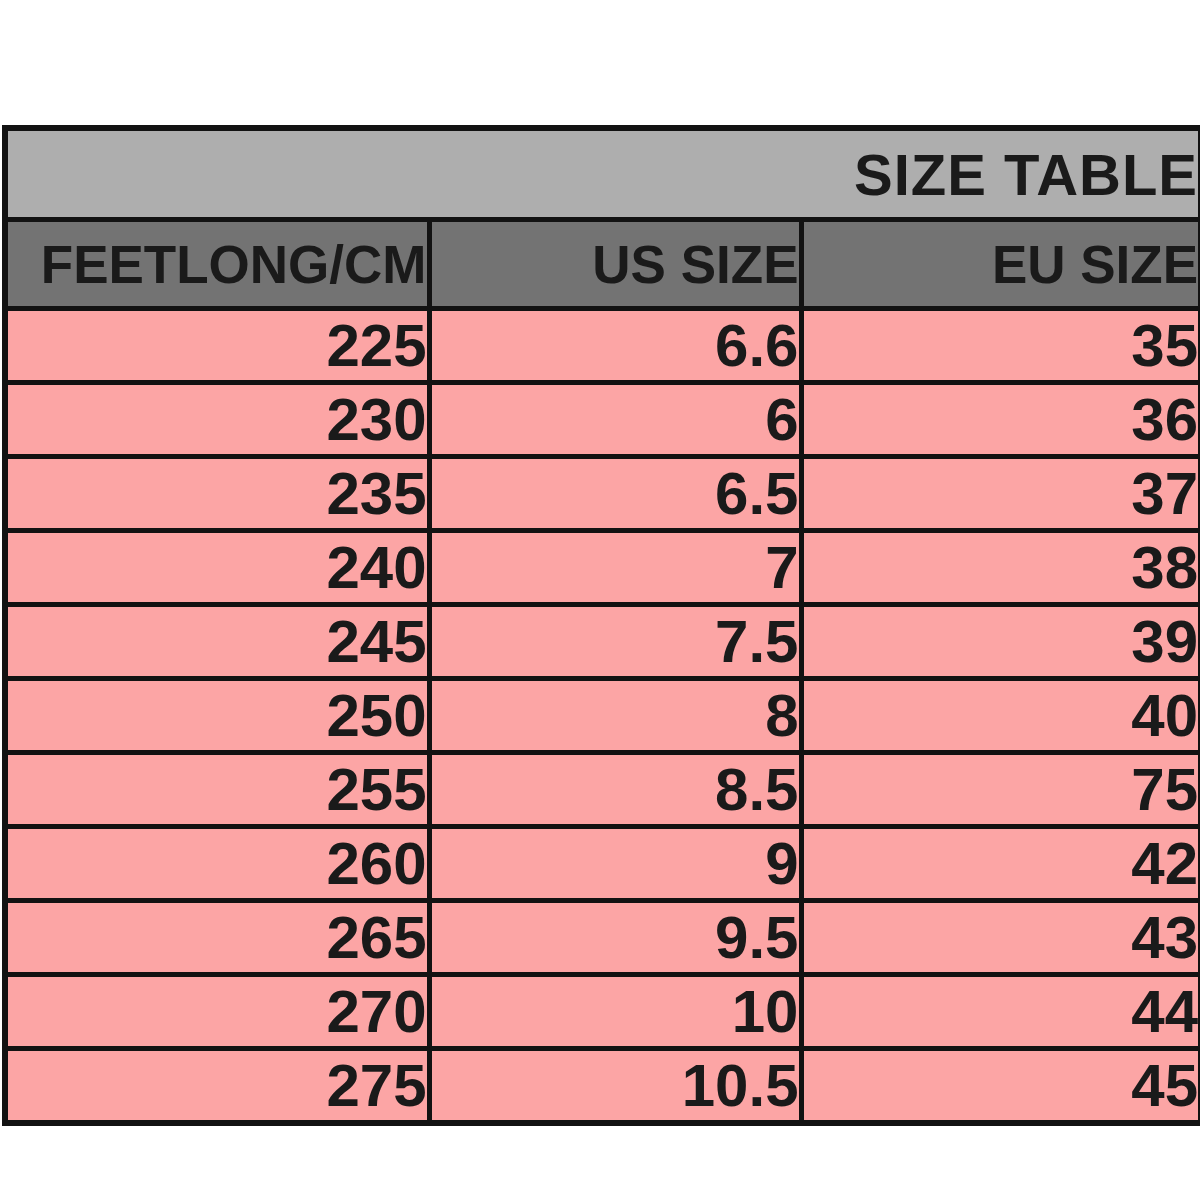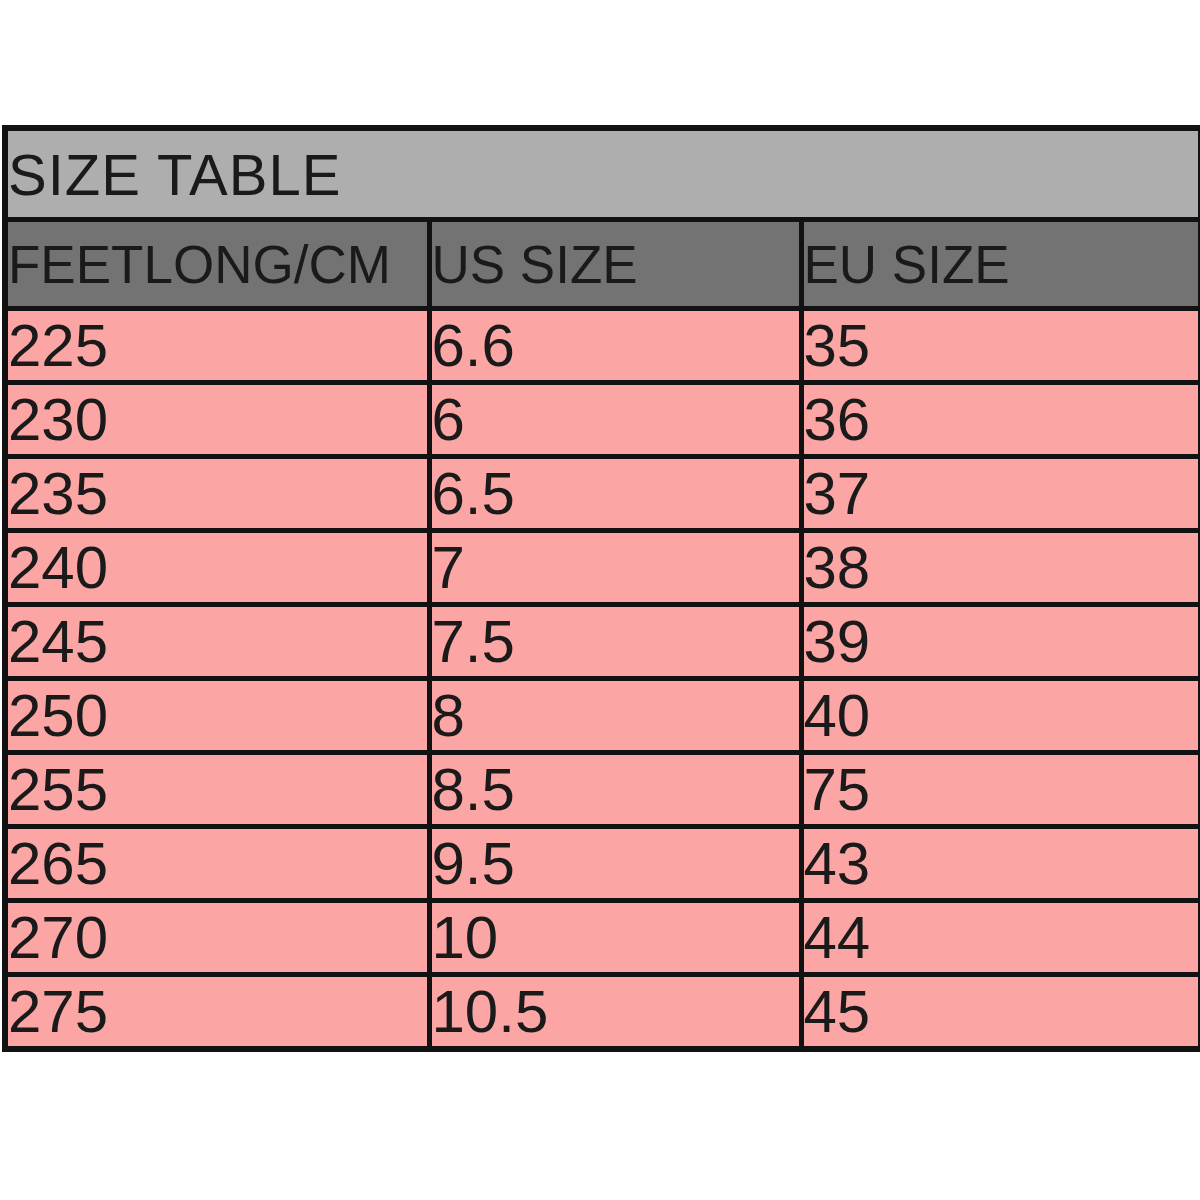--- a/index.html
+++ b/index.html
@@ -21,23 +21,23 @@
     top: 125px;
     left: 2px;
     width: 1196px;
     border-collapse: collapse;
     table-layout: fixed;
     background: #fdfdfd;
   }
   table.size-table th,
   table.size-table td {
     border: 5px solid #121212;
-    text-align: left;
+    text-align: right;
     vertical-align: middle;
-    font-weight: 400;
+    font-weight: 700;
     padding: 0;
     overflow: hidden;
     white-space: nowrap;
   }
   table.size-table th.title-cell,
   table.size-table td,
   table.size-table th {
     border-left-width: 5px;
     border-right-width: 5px;
   }
@@ -115,20 +115,25 @@
         <td>250</td>
         <td>8</td>
         <td>40</td>
       </tr>
       <tr>
         <td>255</td>
         <td>8.5</td>
         <td>75</td>
       </tr>
       <tr>
+        <td>260</td>
+        <td>9</td>
+        <td>42</td>
+      </tr>
+      <tr>
         <td>265</td>
         <td>9.5</td>
         <td>43</td>
       </tr>
       <tr>
         <td>270</td>
         <td>10</td>
         <td>44</td>
       </tr>
       <tr>

